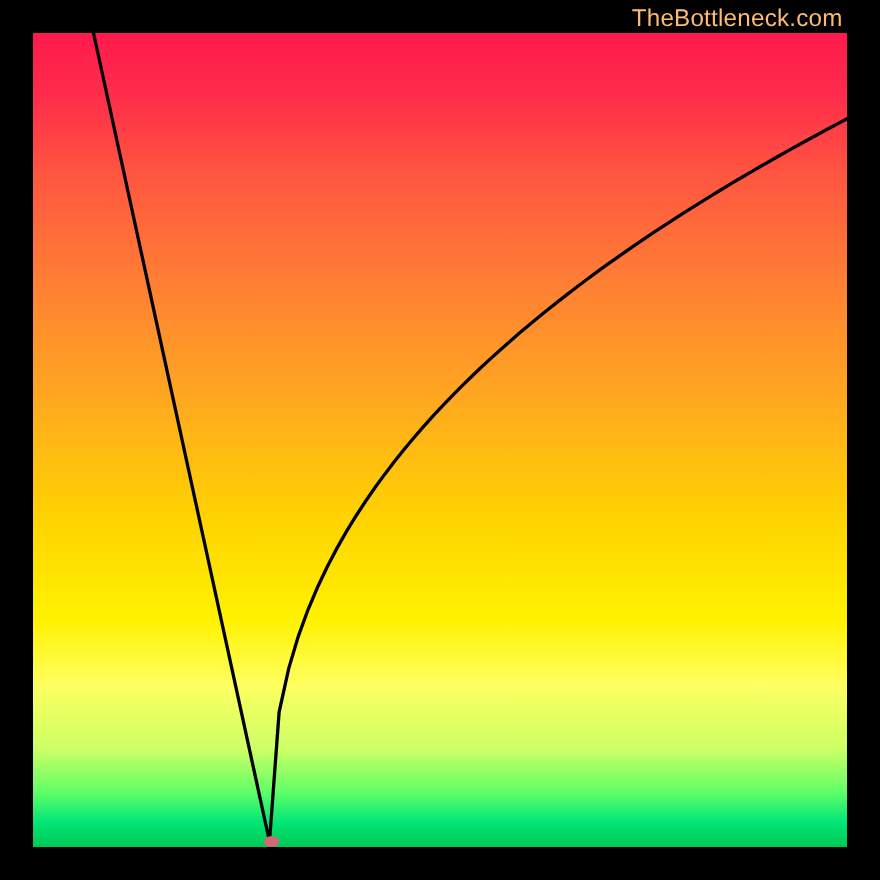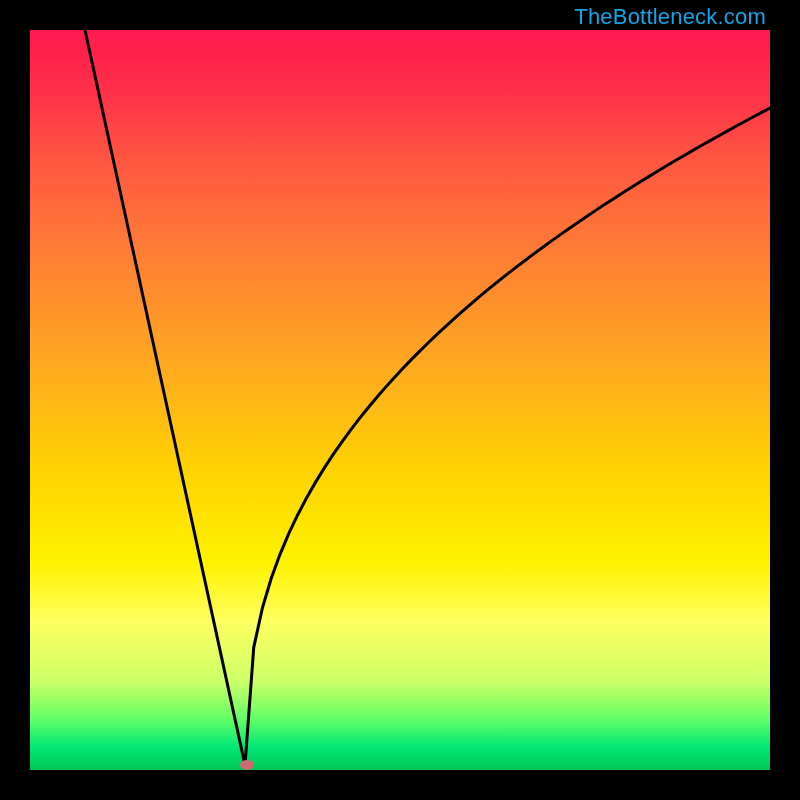--- a/index.html
+++ b/index.html
@@ -36,21 +36,21 @@
       #ccff66 88%,
       #66ff66 93%,
       #00e676 97%,
       #00c853 100%);
   }
   .watermark {
     position: absolute;
     top: 4px;
     right: 34px;
     font-size: 22px;
-    color: #0ea5e9;
+    color: #fdba74;
     font-weight: 500;
     letter-spacing: 0.2px;
     z-index: 10;
   }
   svg.curve {
     position: absolute;
     top: 30px;
     left: 30px;
     width: 740px;
     height: 740px;

